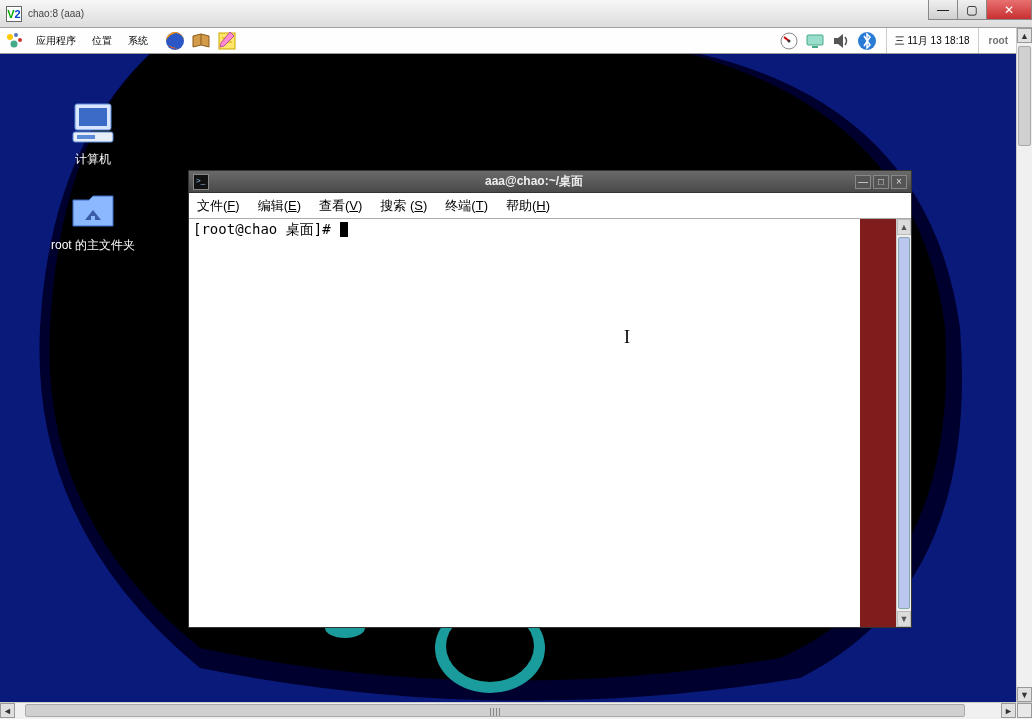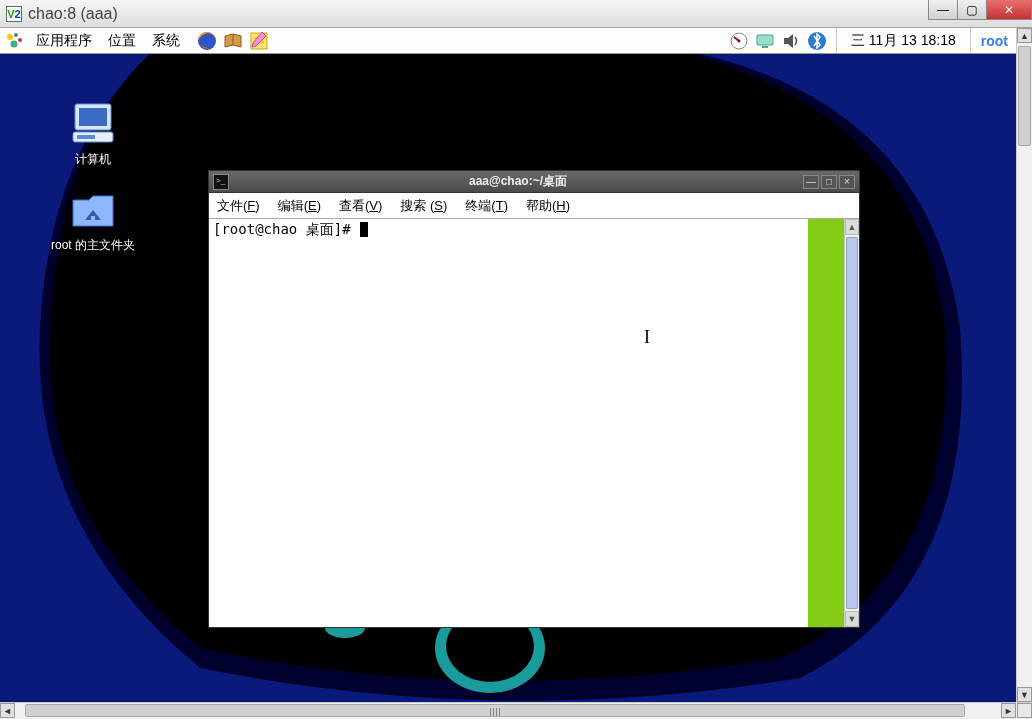--- a/index.html
+++ b/index.html
@@ -10,21 +10,21 @@
   .outer-window { width: 1032px; height: 719px; display: flex; flex-direction: column; }
   .outer-titlebar {
     height: 28px; display: flex; align-items: center; padding: 0 0 0 6px;
     background: linear-gradient(to bottom, #f7f7f7, #dcdcdc);
     border-bottom: 1px solid #a0a0a0;
   }
   .vnc-logo { width: 16px; height: 16px; display: inline-flex; align-items: center; justify-content: center;
     font-weight: bold; font-size: 11px; color: #0a0; margin-right: 6px;
     border: 1px solid #666; background: #fff; }
   .vnc-logo span:last-child { color: #0044cc; }
-  .outer-title { flex: 1; color: #444; font-size: 16px; }
+  .outer-title { flex: 1; color: #444; font-size: 10px; }
   .outer-ctrls { display: flex; height: 100%; }
   .oc-btn { width: 30px; height: 20px; margin-top: 0; border: 1px solid #888; border-top: none;
     display: flex; align-items: center; justify-content: center; font-size: 12px;
     background: linear-gradient(to bottom, #f0f0f0, #d0d0d0); margin-left: -1px; }
   .oc-btn:first-child { border-top-left-radius: 0; }
   .oc-close { background: linear-gradient(to bottom, #e97070, #c83030); color: #fff; width: 46px; }
 
   
   .viewport-wrap { flex: 1; position: relative; background: #fff; overflow: hidden; }
   .viewport { width: 1016px; height: 674px; position: absolute; left: 0; top: 0; overflow: hidden; }
@@ -42,63 +42,63 @@
     display: flex; align-items: center; justify-content: center; font-size: 9px; color: #333; }
 
   
   .lx-desktop { width: 1016px; height: 674px; position: relative; background: #00002e; overflow: hidden; }
   .lx-wallpaper { position: absolute; inset: 0; }
   .lx-wallpaper svg { width: 100%; height: 100%; display: block; }
 
   .lx-panel {
     position: absolute; top: 0; left: 0; right: 0; height: 26px; background: #fefefe;
     border-bottom: 1px solid #9a9a9a; display: flex; align-items: center; padding: 0 4px;
-    font-size: 14px; z-index: 5;
+    font-size: 10px; z-index: 5;
   }
   .lx-panel .menu-icon { width: 20px; height: 20px; margin-right: 4px; }
   .lx-panel .menu-item { padding: 0 8px; cursor: default; color: #000; }
   .lx-panel .spacer { flex: 1; }
   .lx-panel .tray-icon { width: 22px; height: 22px; display: inline-flex; align-items: center; justify-content: center; margin: 0 2px; }
-  .lx-panel .clock { margin: 0 8px; color: #000; }
-  .lx-panel .user { color: #3b82f6; font-weight: bold; margin: 0 4px 0 4px; }
+  .lx-panel .clock { margin: 0 2px; color: #000; }
+  .lx-panel .user { color: #737373; font-weight: bold; margin: 0 4px 0 4px; }
   .panel-sep { width: 1px; height: 100%; background: #ccc; margin: 0 6px; }
 
   .lx-dicon {
     position: absolute; width: 150px; text-align: center; color: #fff; font-size: 12px;
     text-shadow: 1px 1px 2px #000; z-index: 2;
   }
   .lx-dicon .ico { width: 48px; height: 48px; margin: 0 auto 4px; }
   .lx-dicon .lbl { line-height: 1.3; }
 
   
   .term-window {
-    position: absolute; left: 188px; top: 142px; width: 652px; height: 458px;
+    position: absolute; left: 188px; top: 142px; width: 724px; height: 458px;
     background: #fff; border: 1px solid #333; z-index: 10;
-    display: flex; flex-direction: column; margin-left: 20px;
+    display: flex; flex-direction: column;
   }
   .term-titlebar {
     height: 22px; background: linear-gradient(to bottom, #6a6a6a, #4a4a4a);
     color: #fff; display: flex; align-items: center; padding: 0 4px; font-size: 12px;
     border-bottom: 1px solid #333;
   }
   .term-titlebar .term-icon { width: 16px; height: 16px; background: #111; border: 1px solid #888;
     margin-right: 6px; position: relative; }
   .term-titlebar .term-icon::after { content: ">_"; color: #9cf; font-size: 8px; position: absolute; top: 1px; left: 2px; }
   .term-titlebar .title { flex: 1; text-align: center; font-weight: bold; color: #eee; }
   .term-titlebar .wbtn { width: 16px; height: 14px; margin-left: 2px; background: #555; border: 1px solid #888;
     color: #ddd; font-size: 10px; display: flex; align-items: center; justify-content: center; cursor: default; }
 
   .term-menubar {
     height: 26px; background: #fff; display: flex; align-items: center; padding: 0 8px;
     border-bottom: 1px solid #aaa; gap: 18px; font-size: 13px; color: #000;
   }
   .term-menubar .menu { cursor: default; }
   .term-menubar .menu .acc { text-decoration: underline; }
 
-  .term-body { flex: 1; display: flex; background: #84cc16; gap: 36px; }
+  .term-body { flex: 1; display: flex; background: #7f1d1d; gap: 36px; }
   .term-content {
     flex: 1; background: #fff; color: #000;
     font-family: "DejaVu Sans Mono", "Courier New", monospace; font-size: 14px;
     padding: 2px 4px; position: relative;
   }
   .term-line { white-space: pre; }
   .cursor { display: inline-block; width: 8px; height: 15px; background: #000; vertical-align: text-bottom; margin-left: 1px; }
   .term-scroll {
     width: 15px; background: #efefef; border-left: 1px solid #ccc; position: relative;
   }

